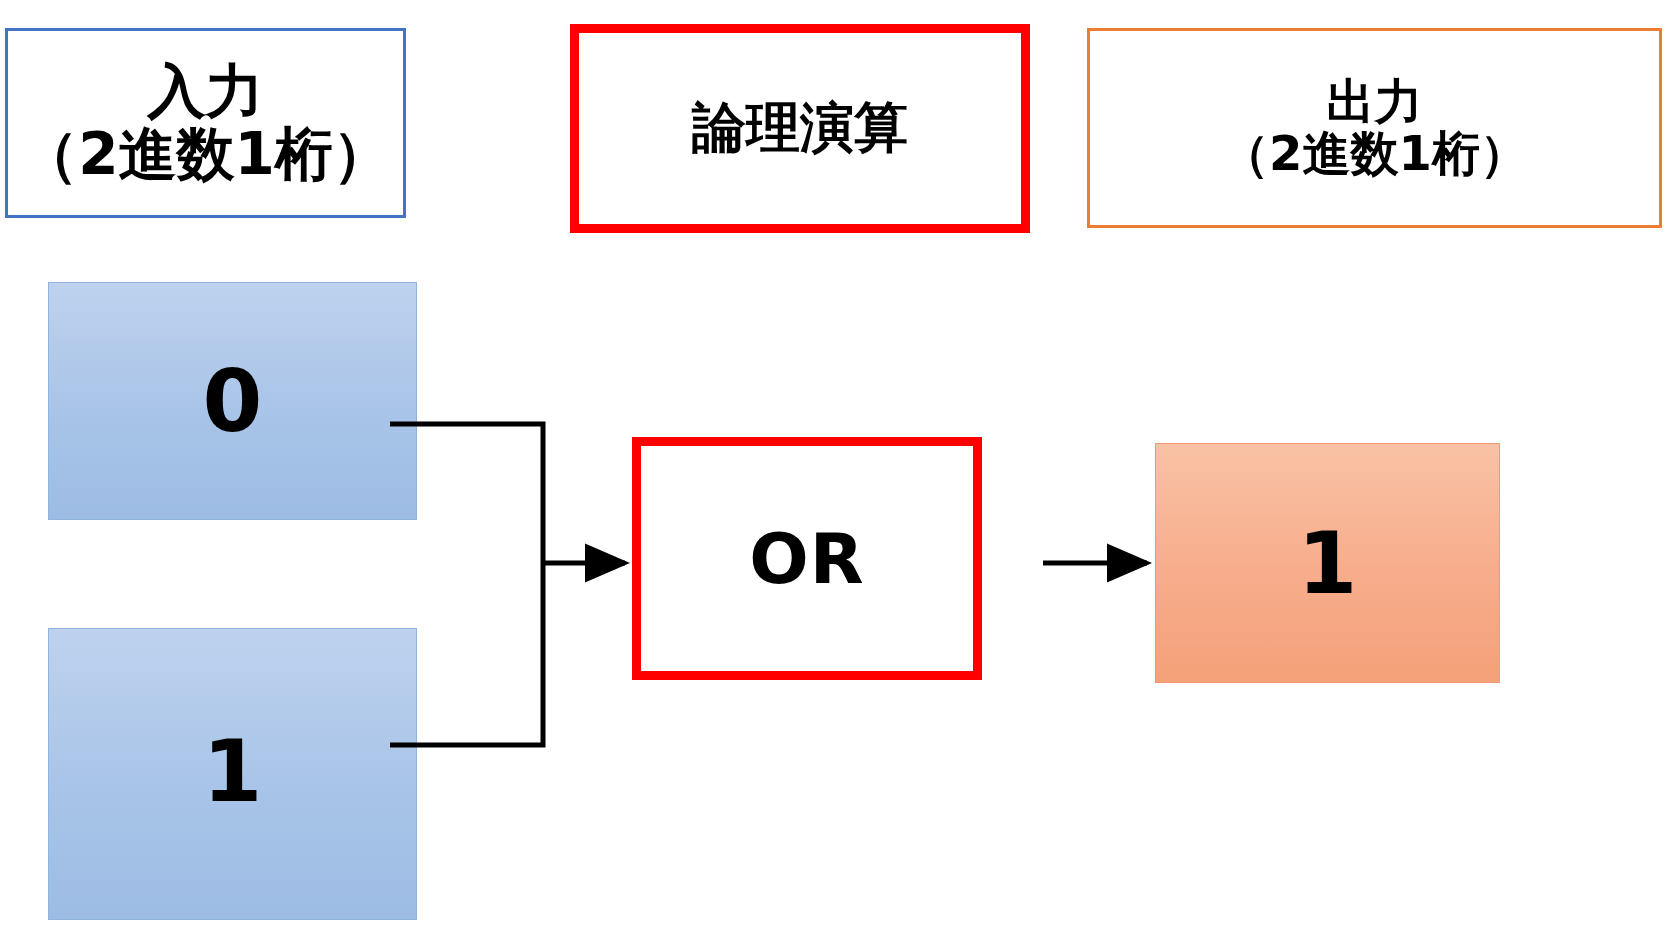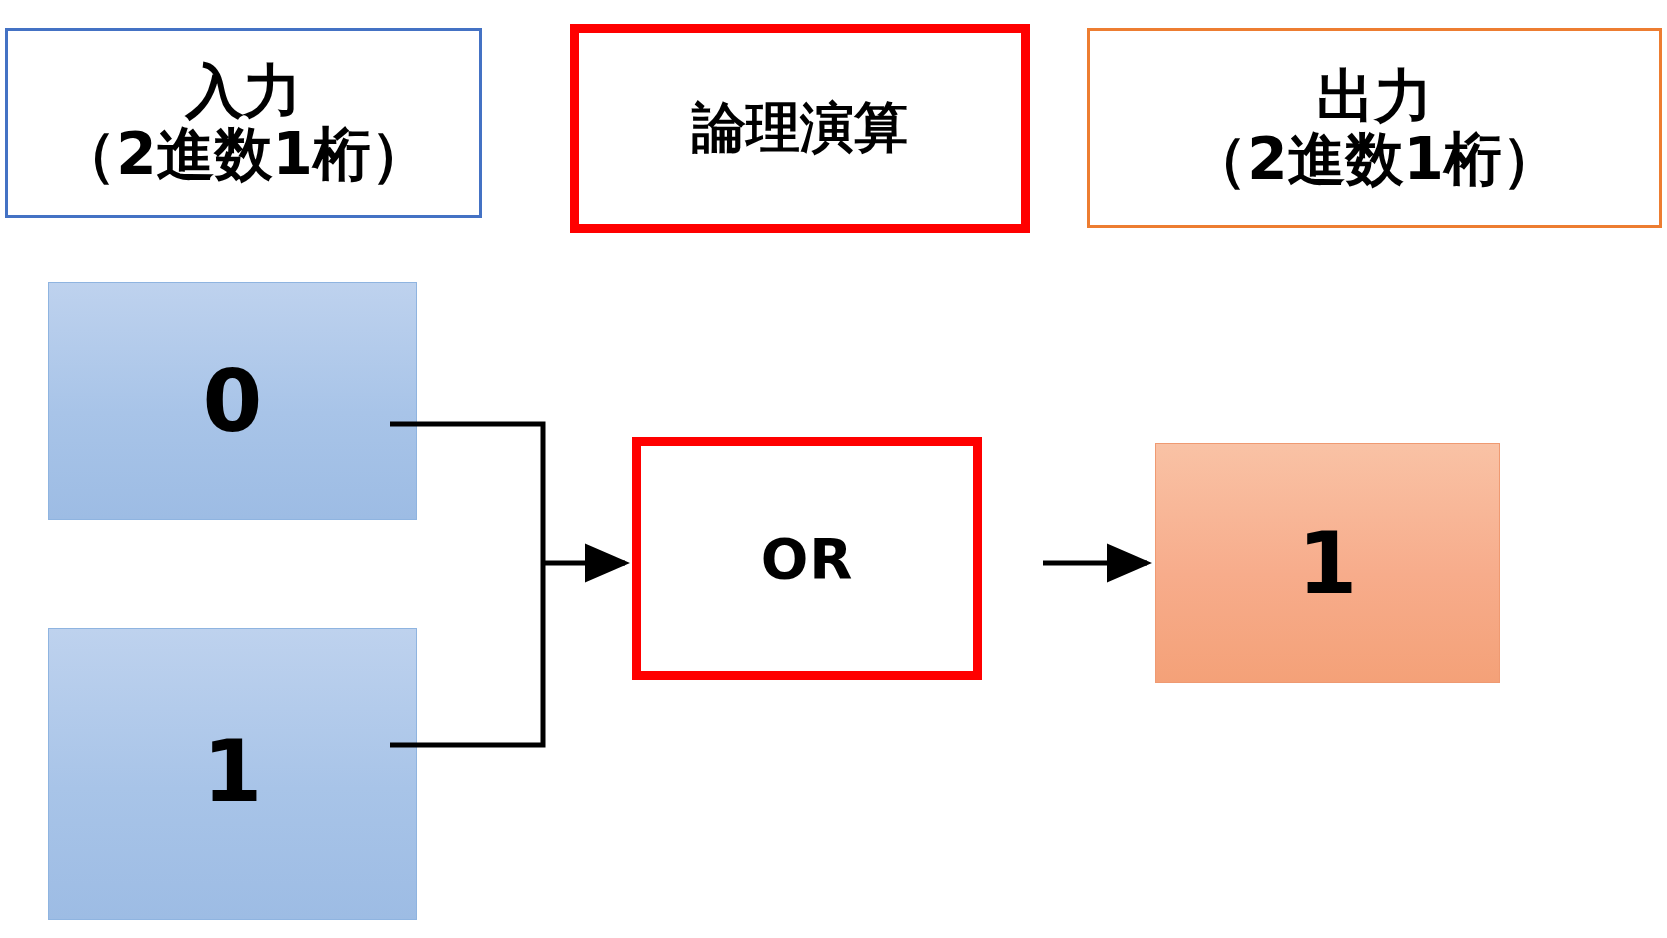--- a/index.html
+++ b/index.html
@@ -28,40 +28,40 @@
     justify-content: center;
     text-align: center;
     color: #000000;
     line-height: 1.08;
     font-weight: 700;
     white-space: pre-line;
   }
   #header-input {
     left: 5px;
     top: 28px;
-    width: 477px;
+    width: 401px;
     height: 190px;
     border: 3px solid #4472C4;
     font-size: 58px;
   }
   #header-logic {
     left: 570px;
     top: 24px;
     width: 460px;
     height: 209px;
     border: 9px solid #FF0000;
     font-size: 54px;
   }
   #header-output {
     left: 1087px;
     top: 28px;
     width: 575px;
     height: 200px;
     border: 3px solid #ED7D31;
-    font-size: 58px;
+    font-size: 48px;
   }
 
   
   .value-box {
     position: absolute;
     box-sizing: border-box;
     display: flex;
     align-items: center;
     justify-content: center;
     color: #000000;
@@ -107,21 +107,21 @@
     width: 350px;
     height: 243px;
     box-sizing: border-box;
     background: #ffffff;
     border: 9px solid #FF0000;
     display: flex;
     align-items: center;
     justify-content: center;
     color: #000000;
     font-weight: 700;
-    font-size: 56px;
+    font-size: 70px;
     letter-spacing: 1px;
   }
 
   
   #wires {
     position: absolute;
     left: 0;
     top: 0;
     width: 1667px;
     height: 938px;

